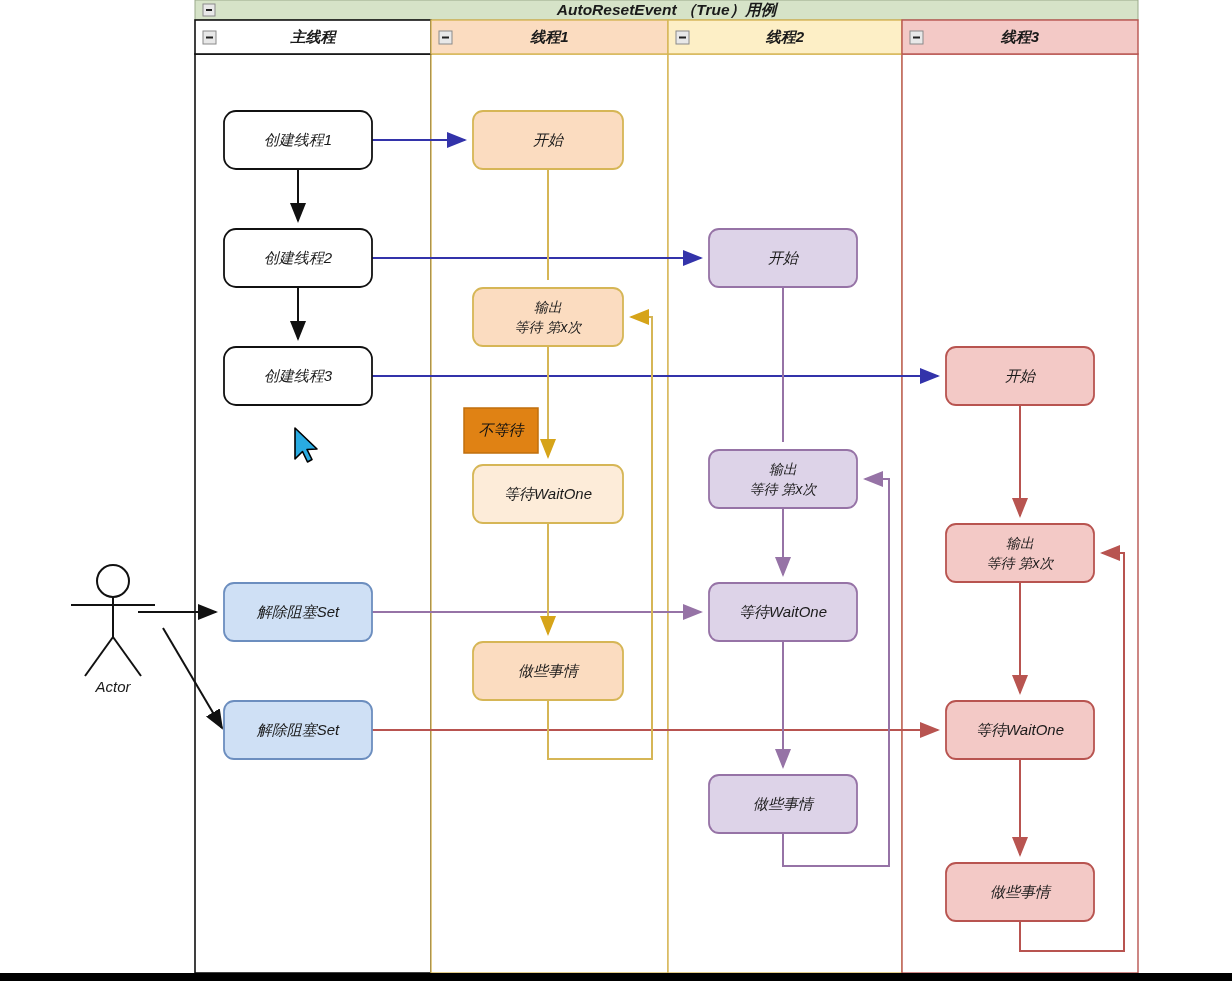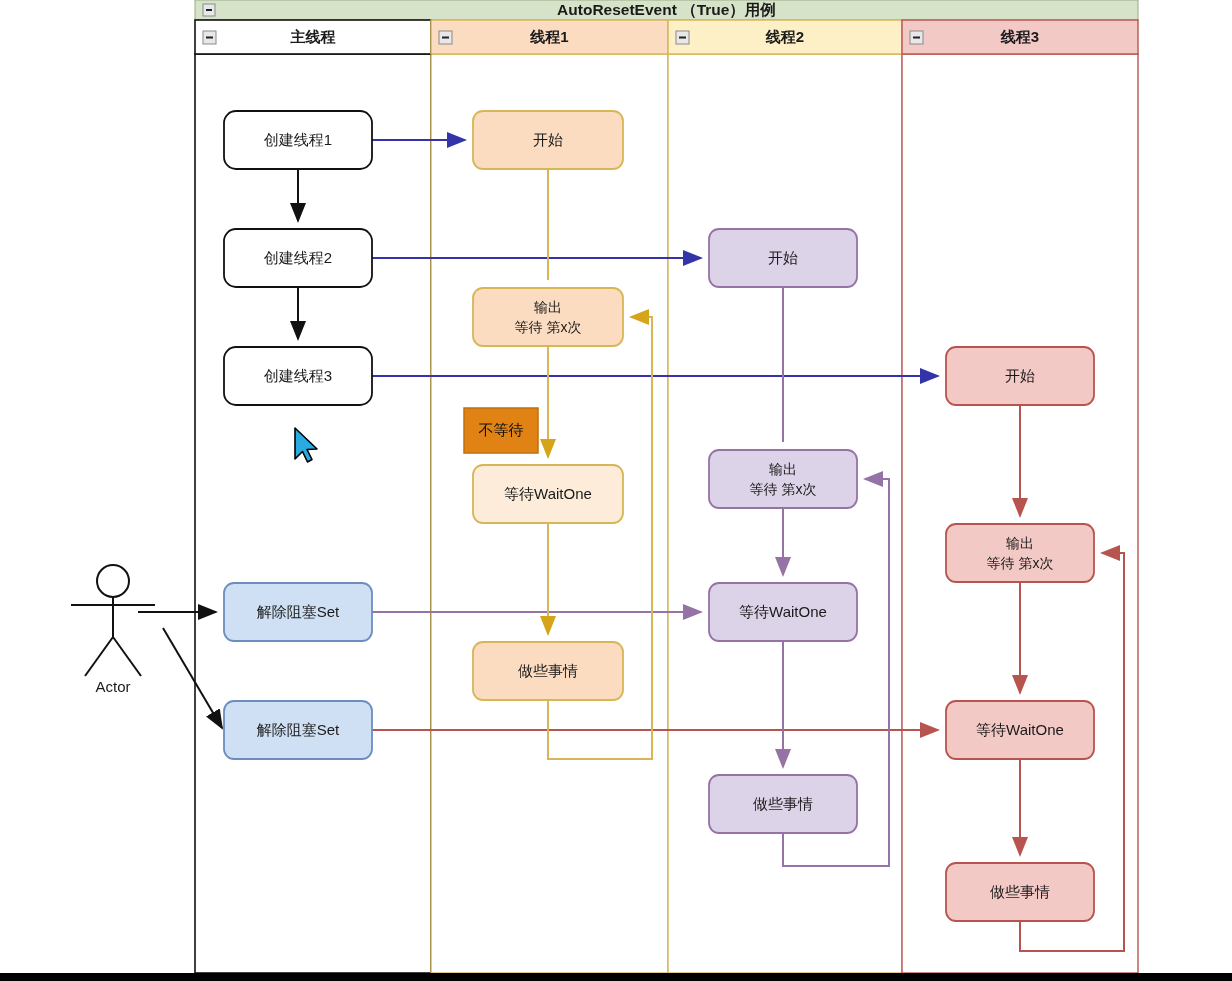--- a/index.html
+++ b/index.html
@@ -1,18 +1,18 @@
 <!DOCTYPE html>
 <html><head>
 <meta charset="utf-8">
 <style>
   html,body{margin:0;padding:0;background:#ffffff;}
   body{width:1232px;height:981px;overflow:hidden;
        font-family:"Liberation Sans","DejaVu Sans",sans-serif;}
-  #stage{position:relative;width:1232px;height:981px;}
+  #stage{position:relative;width:1232px;height:981px;font-style:italic;}
   svg#diagram{position:absolute;left:0;top:0;width:1232px;height:981px;display:block;}
   .lane-title{font-weight:bold;font-size:15px;fill:#1a1a1a;}
   .pool-title{font-weight:bold;font-size:15.5px;fill:#1a1a1a;}
   .node-label{font-size:15px;fill:#1a1a1a;}
   .node-label-sm{font-size:14px;fill:#1a1a1a;}
   .actor-label{font-size:15px;fill:#1a1a1a;}
   .hl-label{font-size:15px;fill:#111111;font-weight:normal;}
   text{dominant-baseline:middle;}
 </style>
 </head>

